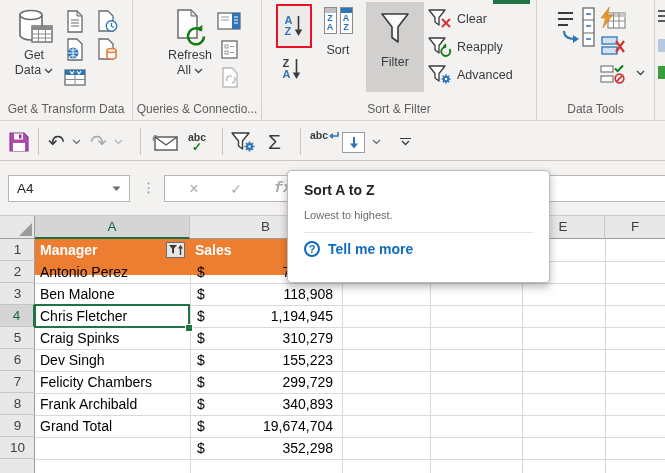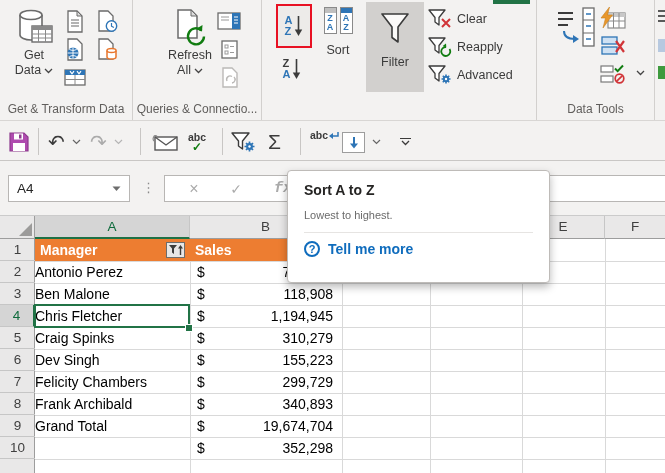--- a/index.html
+++ b/index.html
@@ -60,23 +60,23 @@
           border-right:1px solid #9D9D9D;border-bottom:1px solid #9D9D9D;box-sizing:border-box;z-index:1}
   .corner-tri{position:absolute;right:2px;bottom:2px;width:0;height:0;
               border-left:13px solid transparent;border-bottom:13px solid #9C9B9A}
   .rcol{position:absolute;left:0;top:23px;width:35px;height:234px;background:#E9E8E8;
         border-right:1px solid #9D9D9D;box-sizing:border-box;z-index:1}
   .rnum{position:absolute;left:0;width:35px;height:22px;text-align:center;line-height:22px;
         font-size:13.5px;color:#3f3f3f;border-bottom:1px solid #C6C6C6;box-sizing:border-box;z-index:2}
   .rnum-sel{background:#D5D5D5;color:#0E6B3C;border-right:2px solid #1E7145}
   .gl-v{position:absolute;top:23px;width:1px;height:234px;background:#D9D9D9;z-index:1}
   .gl-h{position:absolute;left:35px;width:630px;height:1px;background:#D9D9D9;z-index:1}
-  .hcell{position:absolute;top:23px;height:22px;background:#ED7D31;color:#fff;font-weight:600;
+  .hcell{position:absolute;top:23px;height:36px;background:#ED7D31;color:#fff;font-weight:600;
          line-height:22px;padding-left:5px;box-sizing:border-box;z-index:2}
-  .cellA{position:absolute;left:35px;width:155px;height:22px;line-height:22px;
+  .cellA{position:absolute;left:35px;width:155px;height:22px;line-height:22px;padding-left:5px;
          box-sizing:border-box;color:#000;z-index:2;white-space:nowrap}
   .cellB{position:absolute;left:190px;width:152px;height:22px;line-height:22px;display:flex;
          justify-content:space-between;padding:0 9px 0 7px;box-sizing:border-box;color:#000;z-index:2}
   #selbox{position:absolute;left:34px;top:88px;width:152px;height:20px;border:2px solid #217346;z-index:5}
   #fillhandle{position:absolute;left:185px;top:108px;width:6px;height:6px;background:#217346;
               border:1px solid #fff;z-index:6}
   #a1filter{position:absolute;left:166px;top:26px;width:19px;height:16px;background:#E7E6E6;
             border:1px solid #6d6d6d;box-sizing:border-box;display:flex;align-items:center;
             justify-content:center;z-index:3;cursor:pointer}
 
@@ -268,20 +268,21 @@
       </div>
       <div class="rowbtn" style="left:166px;top:64px">
         <svg width="24" height="20" viewBox="0 0 24 20">
           <path d="M1 1h16l-6 7.5V16l-4-3V8.5z" fill="#fff" stroke="#3b3b3b" stroke-width="1.3" stroke-linejoin="round"></path>
           <circle cx="18" cy="14" r="3.2" fill="#2E75B6"></circle>
           <path d="M18 9.5v9M13.5 14h9M14.8 10.8l6.4 6.4M21.2 10.8l-6.4 6.4" stroke="#2E75B6" stroke-width="1.6"></path>
           <circle cx="18" cy="14" r="1.2" fill="#fff"></circle>
         </svg>
         <span class="btnlabel">Advanced</span>
       </div>
+      <div class="grplabel">Sort &amp; Filter</div>
     </div>
 
     <div class="grp" style="left:537px;width:118px">
       <div class="bigbtn" style="left:11px;top:6px;width:56px">
         <span style="margin-bottom:4px">
           <svg width="40" height="42" viewBox="0 0 40 42">
             <path d="M2 7h15M2 13h15M2 19h10" stroke="#3b3b3b" stroke-width="1.8"></path>
             <path d="M8 25q0 8 11 8" fill="none" stroke="#2E75B6" stroke-width="2"></path>
             <path d="M17 29l6 4-6 4z" fill="#2E75B6"></path>
             <rect x="27" y="2" width="11" height="38" fill="#fff" stroke="#6b6b6b" stroke-width="1.3"></rect>

